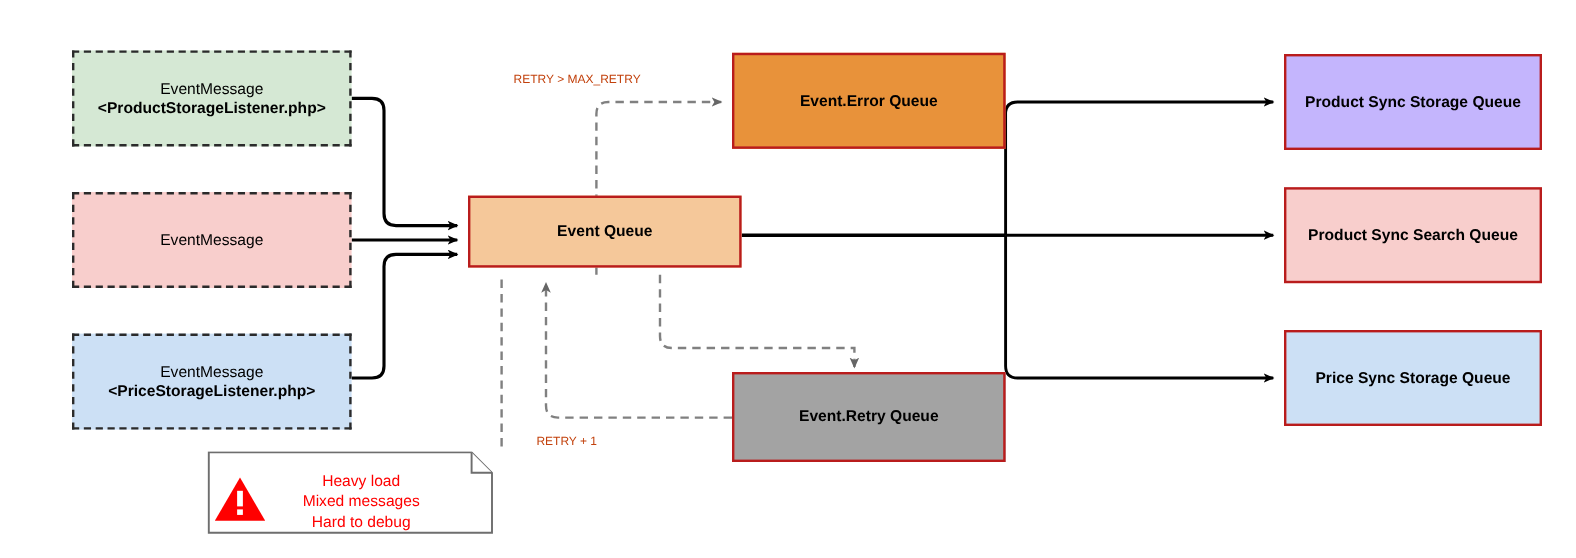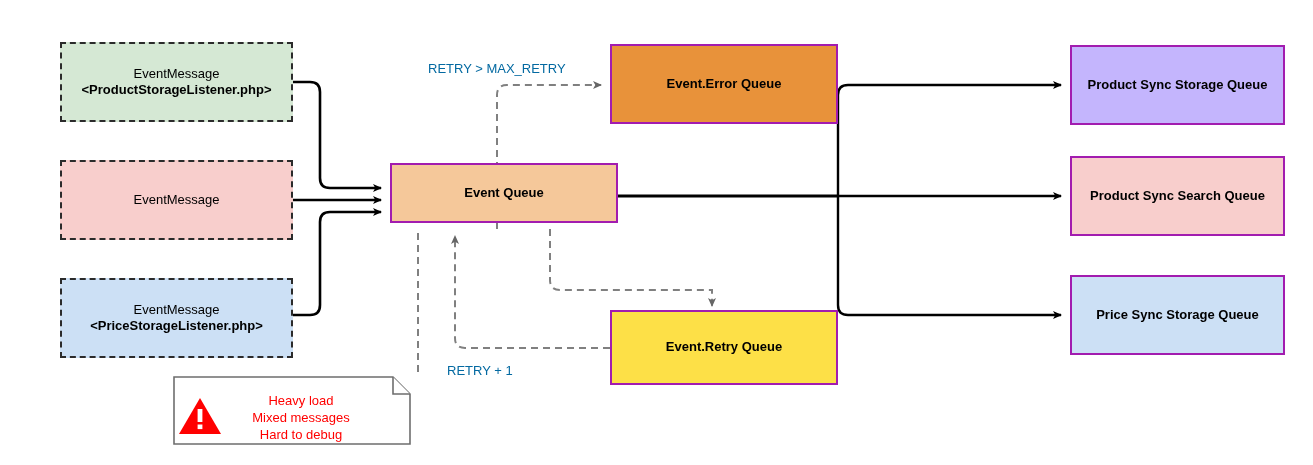--- a/index.html
+++ b/index.html
@@ -33,37 +33,37 @@
     justify-content: center;
     text-align: center;
     line-height: 1.25;
     font-size: 13px;
     color: #000000;
   }
   .node.dashed {
     border: 2.5px dashed #2b2b2b;
   }
   .node.solid {
-    border: 2px solid #a21caf;
+    border: 2px solid #b91c1c;
     font-weight: bold;
   }
   .node .msg-top {
     display: block;
     font-weight: normal;
     font-size: 13px;
   }
   .node .msg-bottom {
     display: block;
     font-weight: bold;
     font-size: 13px;
   }
   .edge-label {
     position: absolute;
-    font-size: 13px;
-    color: #0369a1;
+    font-size: 10px;
+    color: #c2410c;
     white-space: nowrap;
   }
   .note {
     position: absolute;
     box-sizing: border-box;
     background: #ffffff;
   }
   .note .note-body {
     position: absolute;
     left: 0;
@@ -159,21 +159,21 @@
   </div>
 
   <div class="node solid" style="left:390px; top:163px; width:228px; height:60px; background:#f5c89a;">
     <span>Event Queue</span>
   </div>
 
   <div class="node solid" style="left:610px; top:44px; width:228px; height:80px; background:#e8923a;">
     <span>Event.Error Queue</span>
   </div>
 
-  <div class="node solid" style="left:610px; top:310px; width:228px; height:75px; background:#fde047;">
+  <div class="node solid" style="left:610px; top:310px; width:228px; height:75px; background:#a3a3a3;">
     <span>Event.Retry Queue</span>
   </div>
 
   <div class="node solid" style="left:1070px; top:45px; width:215px; height:80px; background:#c4b5fd;">
     <span>Product Sync Storage Queue</span>
   </div>
 
   <div class="node solid" style="left:1070px; top:156px; width:215px; height:80px; background:#f8cecc;">
     <span>Product Sync Search Queue</span>
   </div>

